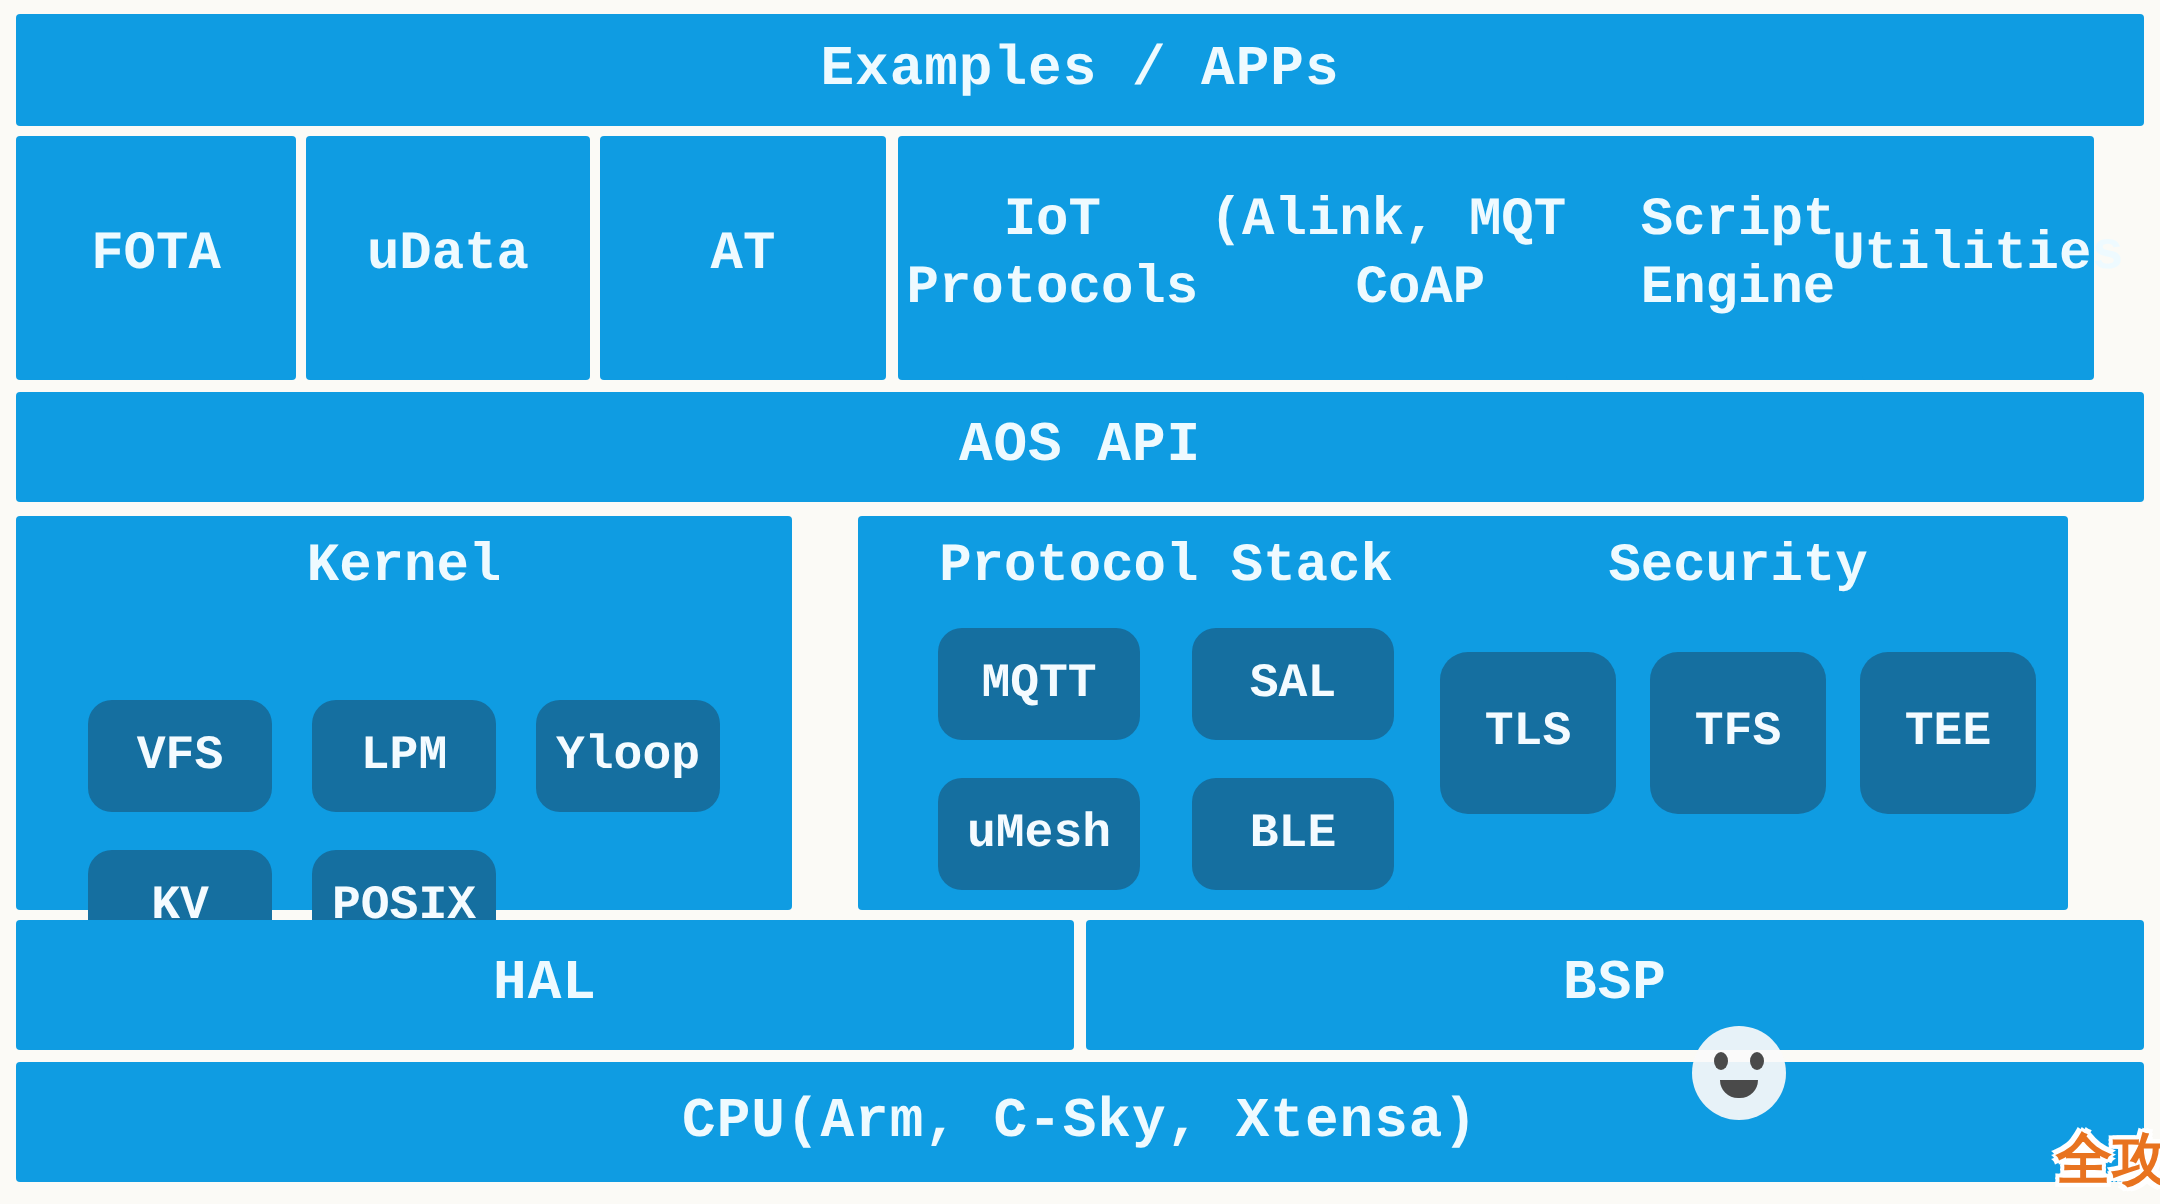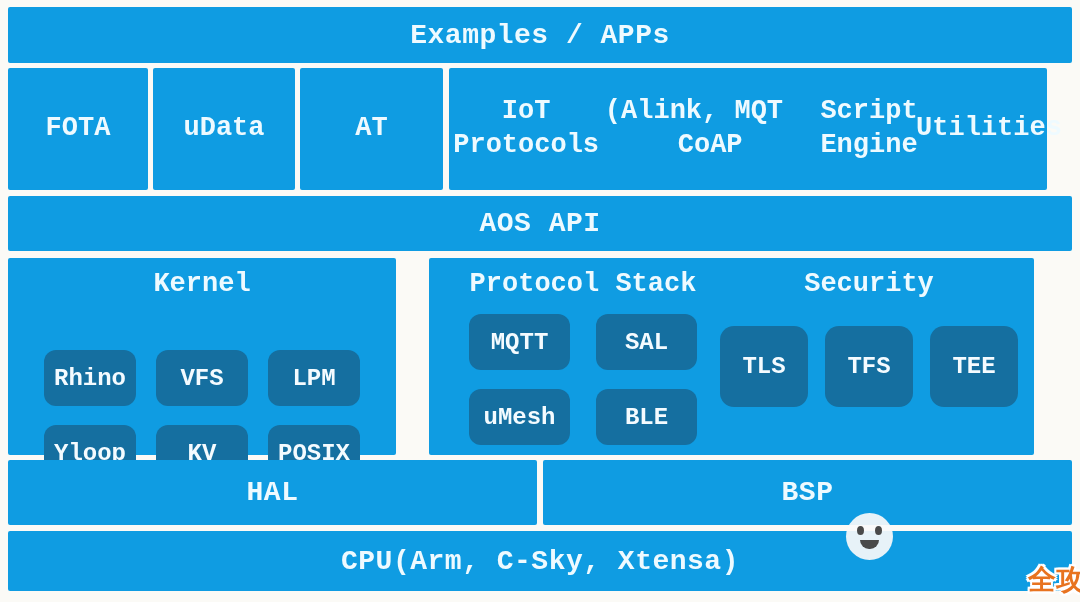--- a/index.html
+++ b/index.html
@@ -186,21 +186,20 @@
     <span>Utilities</span>
   </div>
 
   <div class="box banner r3">
     <span>AOS API</span>
   </div>
 
   <div class="section s-kernel">
     <div class="section-title">Kernel</div>
     <div class="chips chips-kernel">
-      <div class="chip">Rhino</div>
       <div class="chip">VFS</div>
       <div class="chip">LPM</div>
       <div class="chip">Yloop</div>
       <div class="chip">KV</div>
       <div class="chip">POSIX</div>
     </div>
   </div>
 
   <div class="section s-protocol">
     <div class="section-title">Protocol Stack</div>

